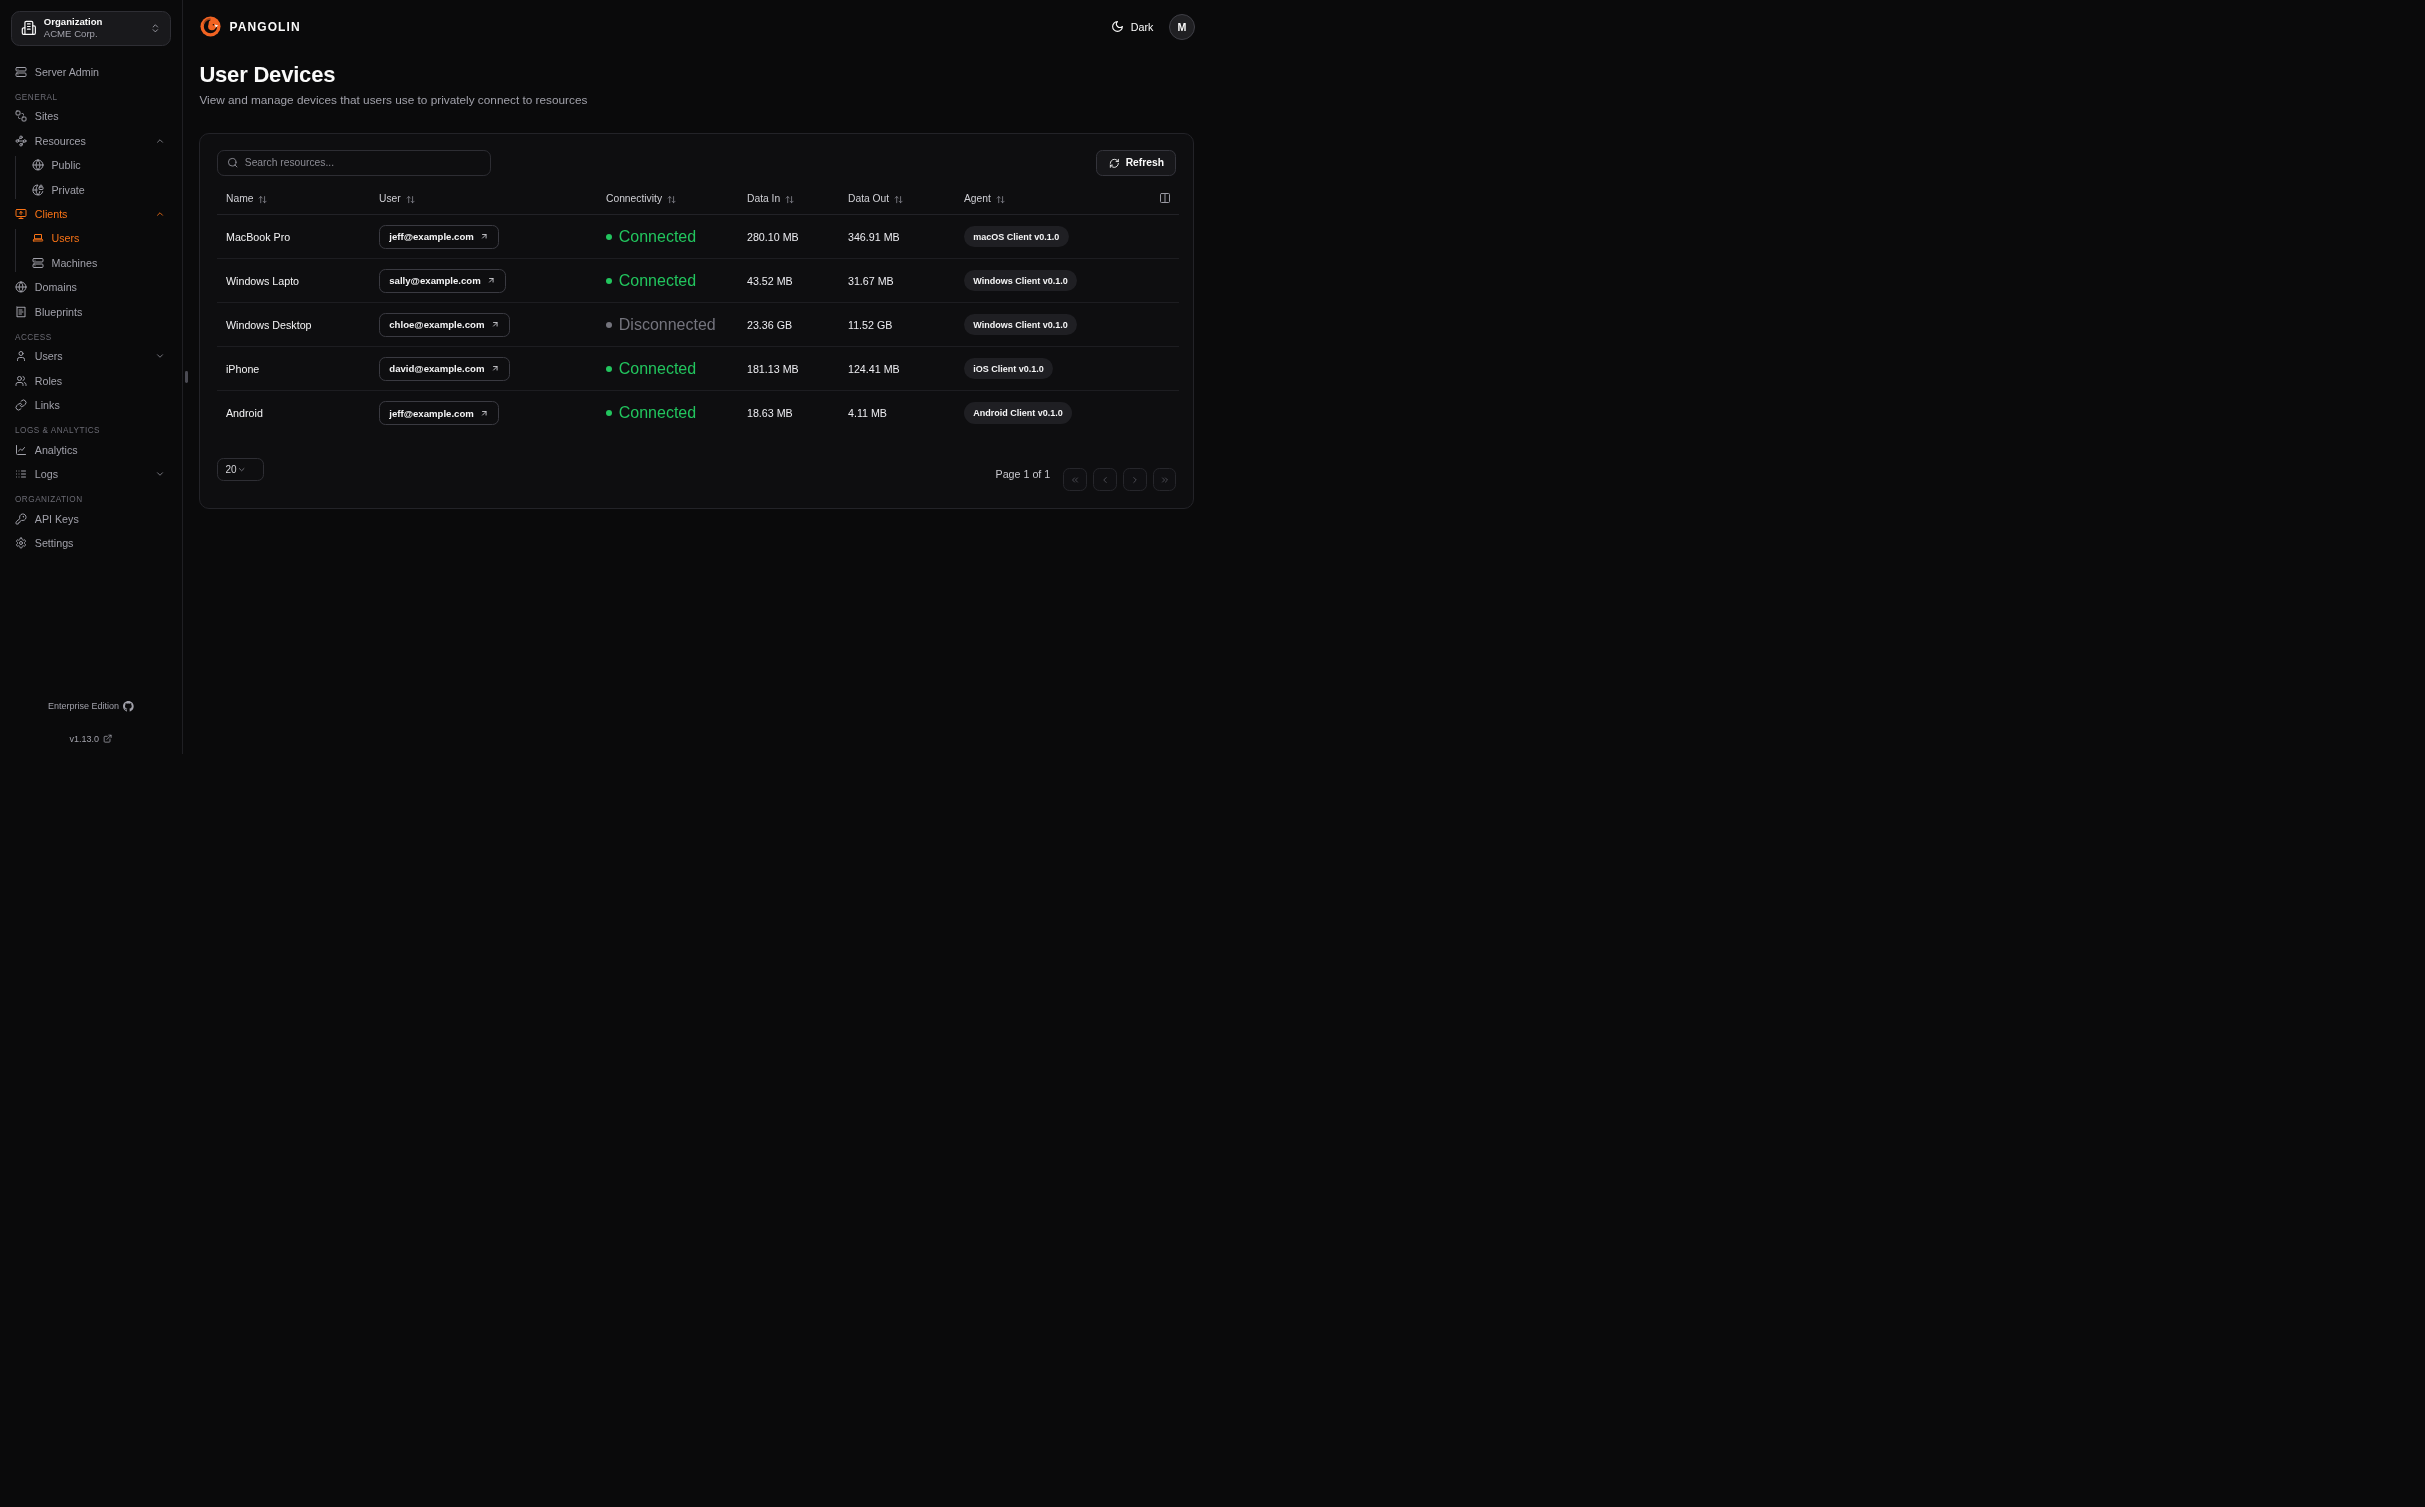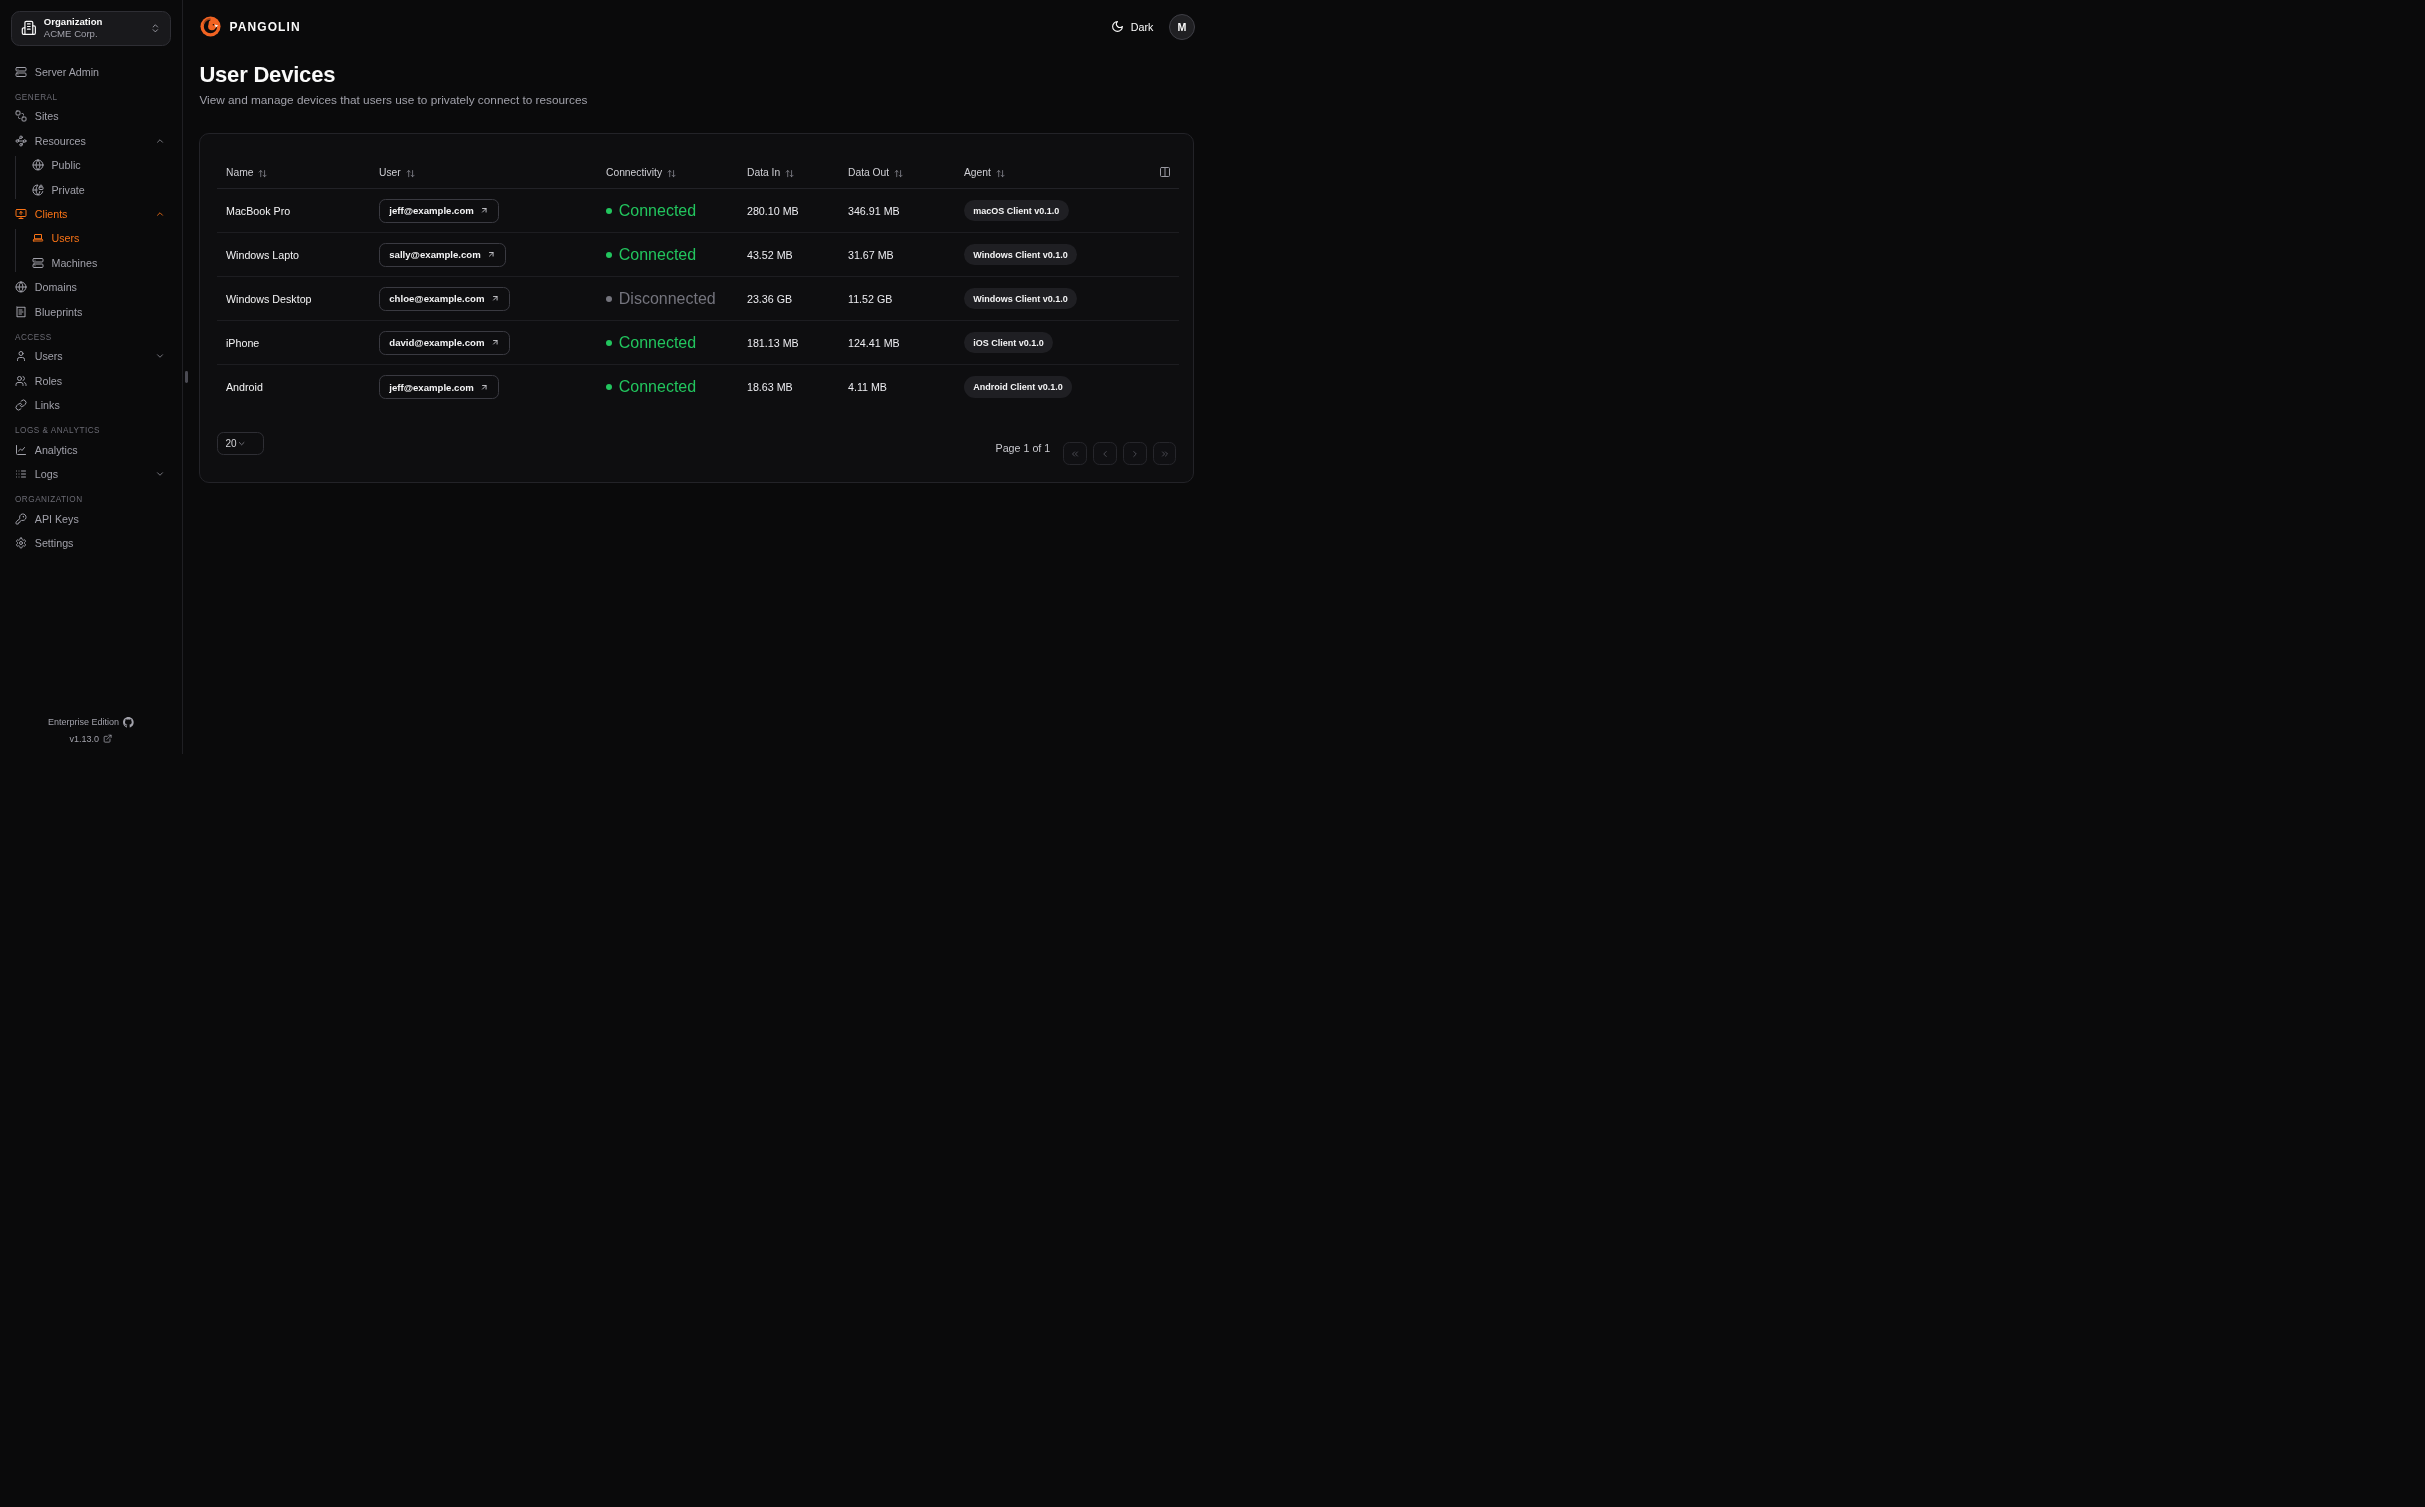--- a/index.html
+++ b/index.html
@@ -43,21 +43,21 @@
   .section-label {
     margin: 12px 0 5.7px 0; font-size: 8.2px; font-weight: 400;
     letter-spacing: 0.06em; color: #6b6b74;
   }
   .subtree { border-left: 0.7px solid #28282d; padding-left: 15.7px; margin-bottom: 1.4px; }
   .sidebar-footer {
     margin-top: auto; padding-bottom: 10px;
     display: flex; flex-direction: column; align-items: center; gap: 6.4px;
     color: #a1a1aa; font-size: 9px;
   }
-  .sidebar-footer .frow { display: flex; align-items: flex-start; gap: 4.3px; cursor: pointer; }
+  .sidebar-footer .frow { display: flex; align-items: flex-start; gap: 4.3px; cursor: pointer; margin-top: 16px; }
 
   .scroll-thumb {
     position: absolute; left: 185px; top: 371px; width: 2.9px; height: 12px;
     background: #4a4a52; border-radius: 1.4px;
   }
 
   
   .main { margin-left: 183px; padding: 0 18px 0 16.4px; }
   .topbar { height: 53px; display: flex; align-items: center; }
   .brand { display: flex; align-items: center; gap: 7.1px; }
@@ -454,20 +454,42 @@
         <span>M</span>
       </span>
     </div>
   </div>
 
   <h1 class="page-title">User Devices</h1>
   <div class="page-subtitle">View and manage devices that users use to privately connect to resources</div>
 
   <section class="card">
 
+    <div class="toolbar">
+      <div class="search-wrap">
+        <span>
+            <svg width="11.4" height="11.4" viewBox="0 0 24 24" fill="none" stroke="currentColor" stroke-width="2" stroke-linecap="round" stroke-linejoin="round">
+              <circle cx="11" cy="11" r="8"></circle>
+              <path d="m21 21-4.3-4.3"></path>
+            </svg>
+          </span>
+        <input type="text" placeholder="Search resources..." style="">
+      </div>
+      <button class="btn-refresh">
+        <span>
+            <svg width="10.7" height="10.7" viewBox="0 0 24 24" fill="none" stroke="currentColor" stroke-width="2" stroke-linecap="round" stroke-linejoin="round">
+              <path d="M3 12a9 9 0 0 1 9-9 9.75 9.75 0 0 1 6.74 2.74L21 8"></path>
+              <path d="M21 3v5h-5"></path>
+              <path d="M21 12a9 9 0 0 1-9 9 9.75 9.75 0 0 1-6.74-2.74L3 16"></path>
+              <path d="M8 16H3v5"></path>
+            </svg>
+          </span>
+        <span>Refresh</span>
+      </button>
+    </div>
 
     <table>
       <colgroup>
         <col class="c-name">
           <col class="c-user">
           <col class="c-conn">
           <col class="c-in">
           <col class="c-out">
           <col class="c-agent">
           <col class="c-cols">

